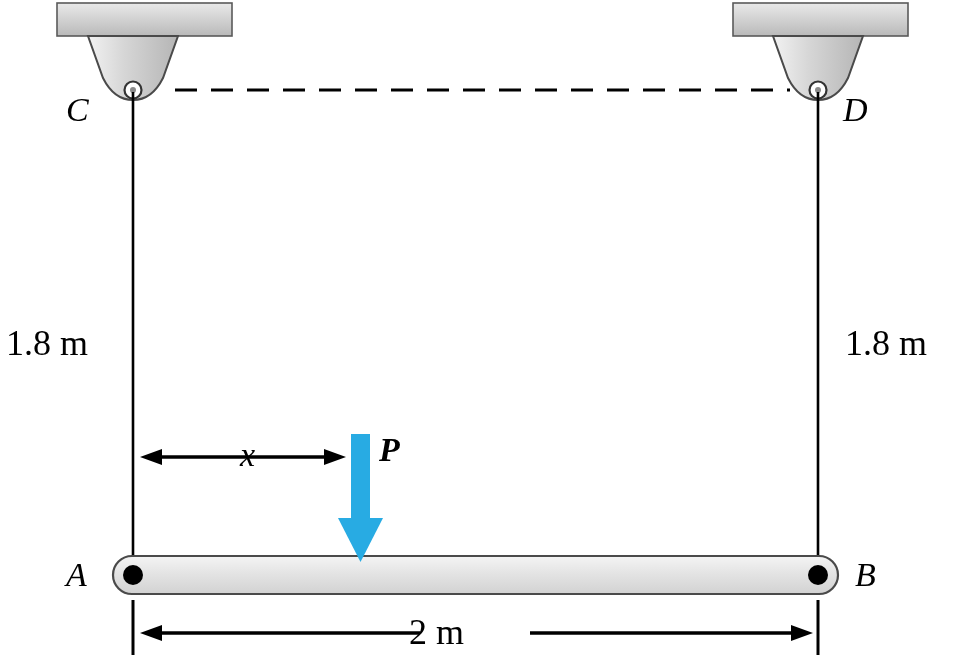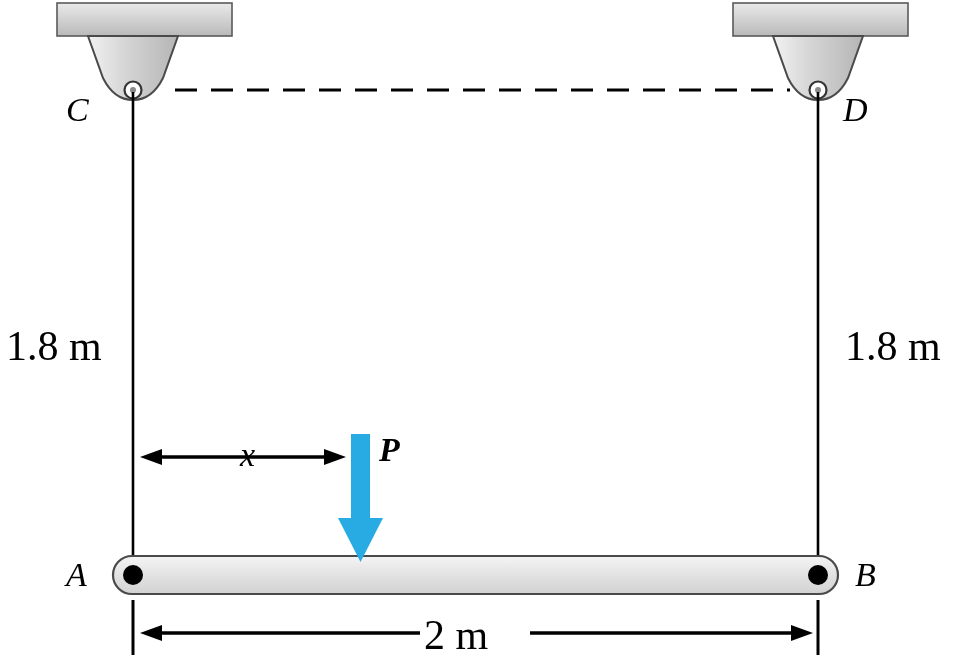--- a/index.html
+++ b/index.html
@@ -27,21 +27,21 @@
     line-height: 1;
   }
   .lbl-italic {
     font-style: italic;
   }
   .pt-label {
     font-size: 34px;
     font-style: italic;
   }
   .dim-label {
-    font-size: 42px;
+    font-size: 36px;
   }
   .force-label {
     font-size: 34px;
     font-style: italic;
     font-weight: bold;
   }
   svg {
     position: absolute;
     left: 0;
     top: 0;
@@ -135,15 +135,15 @@
   <div class="lbl pt-label" style="left:855px; top:558px;">B</div>
 
   <div class="lbl dim-label" style="left:6px; top:325px;">1.8 m</div>
 
   <div class="lbl dim-label" style="left:845px; top:325px;">1.8 m</div>
 
   <div class="lbl lbl-italic" style="left:240px; top:438px; font-size:34px;">x</div>
 
   <div class="lbl force-label" style="left:379px; top:433px;">P</div>
 
-  <div class="lbl dim-label" style="left:424px; top:614px;">2 m</div>
+  <div class="lbl dim-label" style="left:409px; top:614px;">2 m</div>
 
 </div>
 
 </body></html>

